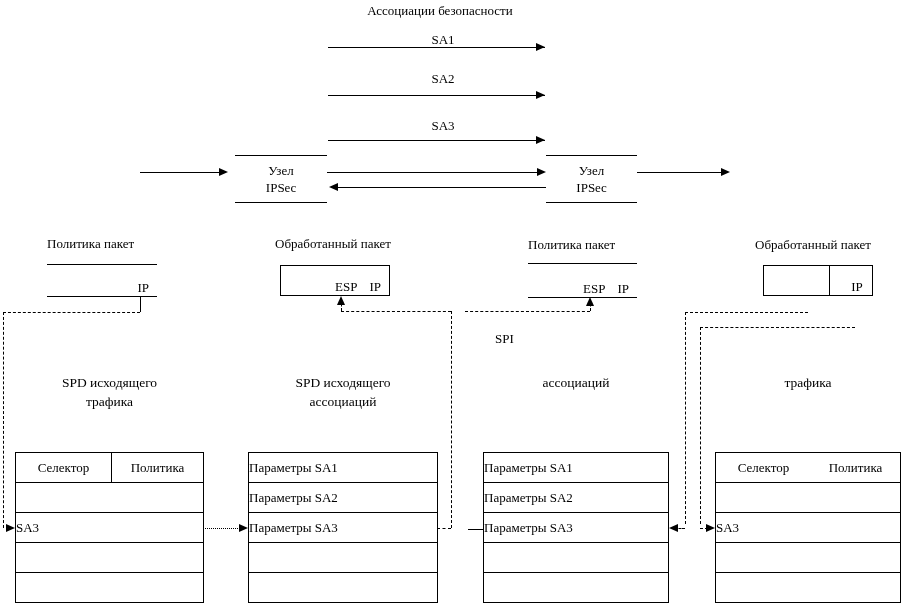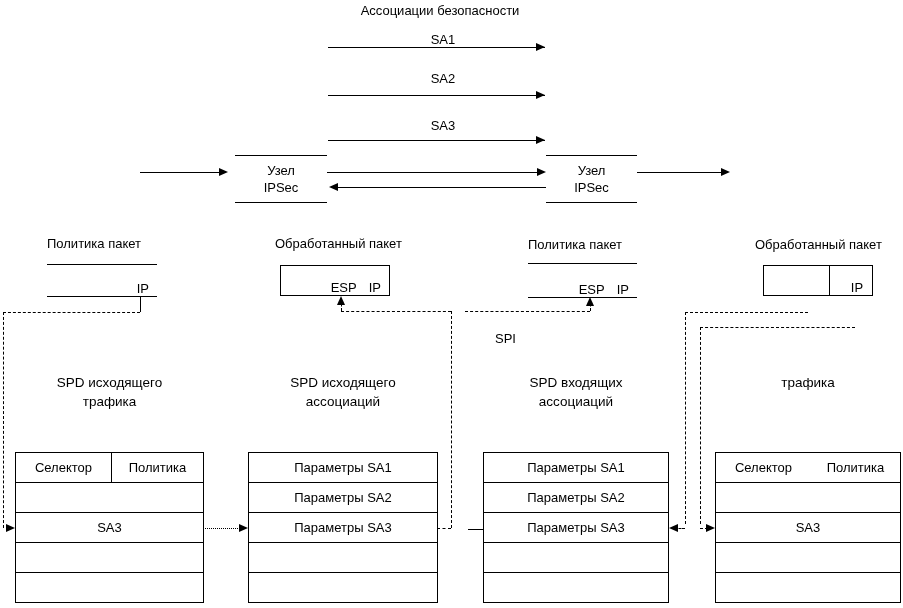--- a/index.html
+++ b/index.html
@@ -1,17 +1,17 @@
 <!DOCTYPE html>
 <html><head>
 <meta charset="utf-8">
 <style>
   html,body{margin:0;padding:0;background:#fff;}
   #stage{position:relative;width:903px;height:608px;background:#ffffff;overflow:hidden;
-         font-family:Liberation Sans, sans-serif;color:#000;}
+         font-family:Liberation Serif, serif;color:#000;}
   .txt{position:absolute;font-size:13px;white-space:nowrap;}
   .ctr{text-align:center;}
   
   .h{position:absolute;height:0;border-top:1px solid #000;}
   .v{position:absolute;width:0;border-left:1px solid #000;}
   .hd{border-top-style:dashed;}
   .vd{border-left-style:dashed;}
   .hdot{border-top-style:dotted;}
   
   .tr{position:absolute;width:0;height:0;border-top:4px solid transparent;border-bottom:4px solid transparent;border-left:9px solid #000;}
@@ -25,21 +25,21 @@
   .pkt{position:absolute;box-sizing:border-box;display:flex;align-items:flex-end;justify-content:flex-end;
        gap:12px;padding-right:8px;font-size:13px;}
   .pkt-open{border-top:1px solid #000;border-bottom:1px solid #000;}
   .pkt-box{border:1px solid #000;padding-right:0;}
   .pkt-box.pad{padding-right:8px;}
   .cellL{flex:1;height:100%;border-right:1px solid #000;}
   .cellR{width:30px;text-align:center;}
   
   .tbl{position:absolute;top:452px;height:151px;border:1px solid #000;box-sizing:border-box;
        display:flex;flex-direction:column;background:#fff;}
-  .trow{flex:1;border-bottom:1px solid #000;display:flex;align-items:center;justify-content:center;
+  .trow{flex:1;border-bottom:1px solid #000;display:flex;align-items:center;
         font-size:13px;overflow:hidden;}
   .trow:last-child{border-bottom:none;}
   .c1{width:95px;text-align:center;align-self:stretch;display:flex;align-items:center;justify-content:center;}
   .c1.divided{border-right:1px solid #000;}
   .c2{flex:1;text-align:center;}
   .ttl{position:absolute;top:373px;text-align:center;font-size:13.5px;line-height:19px;}
 </style>
 </head>
 <body>
 
@@ -136,21 +136,20 @@
 
   <div class="ttl" style="left:15px;width:189px;">
     <div>SPD исходящего</div>
     <div>трафика</div>
   </div>
   <div class="ttl" style="left:248px;width:190px;">
     <div>SPD исходящего</div>
     <div>ассоциаций</div>
   </div>
   <div class="ttl" style="left:483px;width:186px;">
-    <div>SPD входящих</div>
     <div>ассоциаций</div>
   </div>
   <div class="ttl" style="left:715px;width:186px;">
     <div>трафика</div>
   </div>
 
   <div class="tbl" style="left:15px;width:189px;">
     <div class="trow">
       <span class="c1 divided">Селектор</span>
       <span class="c2">Политика</span>

